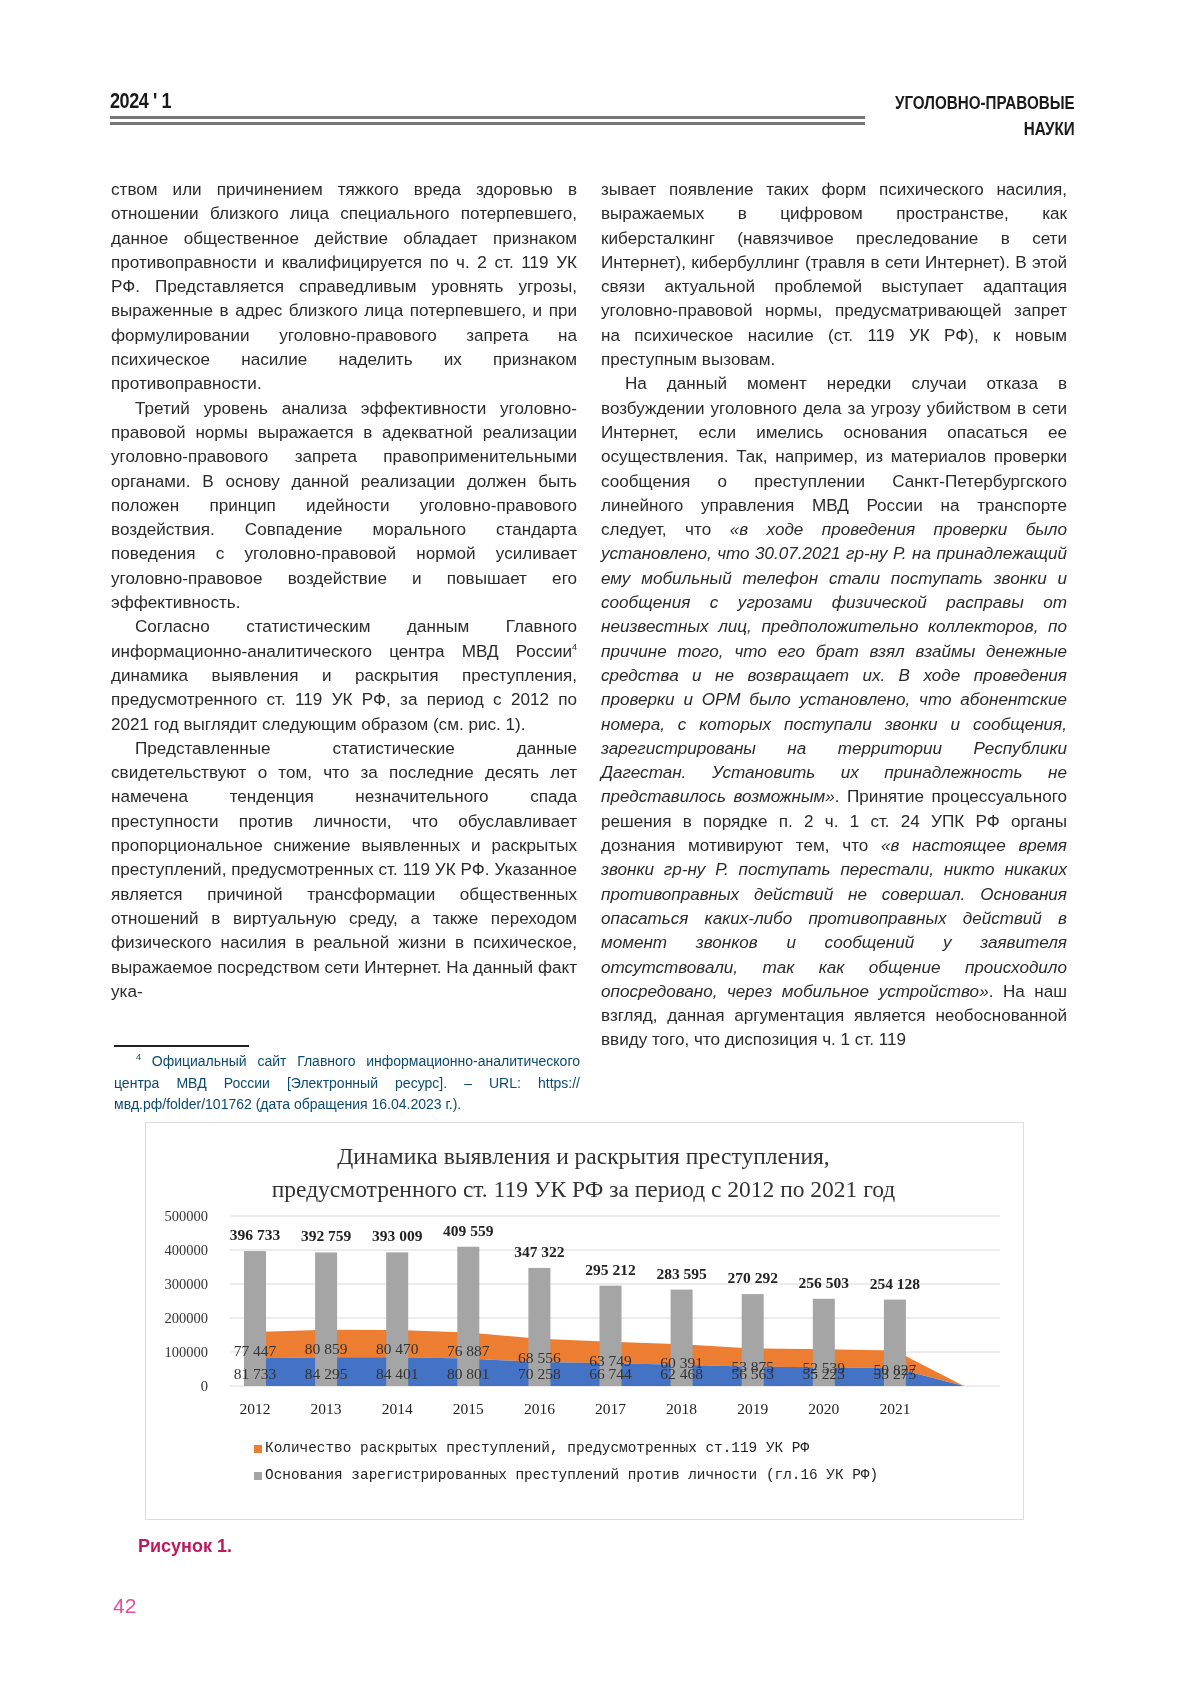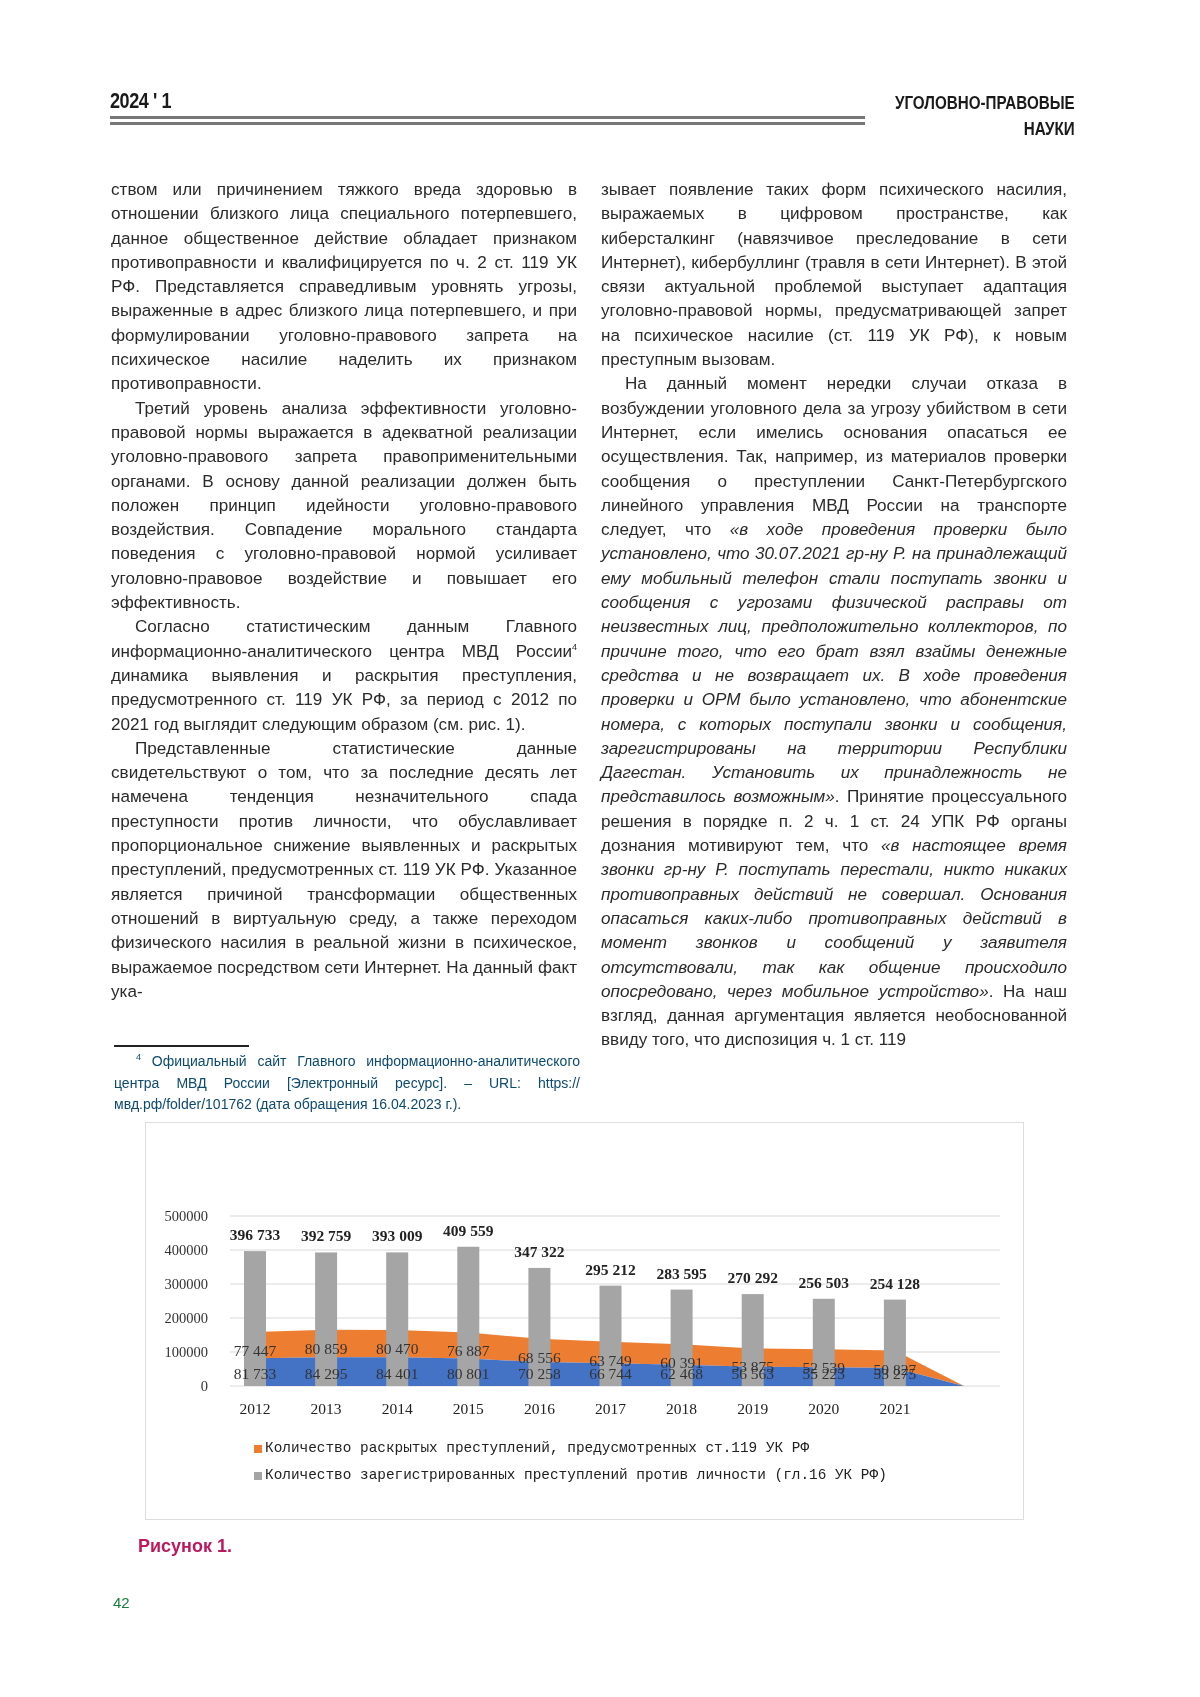--- a/index.html
+++ b/index.html
@@ -23,21 +23,21 @@
               font-family:"Liberation Sans Narrow","Liberation Sans", sans-serif; }
   .footnote .fn-inner { text-indent:22px; }
   .chart-frame { position:absolute; left:145px; top:1122px; width:877px; height:396px; border:1px solid #ddd; background:#fff; }
   .chart-title { position:absolute; left:145px; top:1140px; width:877px; text-align:center; font-family:"Liberation Serif", serif;
                  font-size:23.5px; line-height:33px; color:#333; }
   svg.chart { position:absolute; left:0; top:0; width:1200px; height:1697px; overflow:visible; }
   .legend { position:absolute; left:254px; top:1435px; font-family:Liberation Mono, monospace; font-size:14.4px; line-height:27px; color:#222; }
   .legend-item { display:flex; align-items:center; white-space:nowrap; }
   .legend-swatch { display:inline-block; width:8px; height:8px; margin-right:3px; }
   .caption { position:absolute; left:138px; top:1536px; font-weight:bold; font-size:18px; color:#be185d; }
-  .page-num { position:absolute; left:113px; top:1594px; font-size:15px; color:#15803d; }
+  .page-num { position:absolute; left:113px; top:1594px; font-size:21px; color:#ec4899; }
 </style>
 </head>
 <body>
 
 <div class="hdr-left">2024 ' 1</div>
 <div class="hdr-right">
   <div>УГОЛОВНО-ПРАВОВЫЕ</div>
   <div>НАУКИ</div>
 </div>
 <div class="hdr-rule1"></div>
@@ -55,20 +55,22 @@
   <div class="fn-inner"><sup>4</sup><span> Официальный сайт Главного информационно-аналитического центра МВД России [Электронный ресурс]. – URL: https://мвд.рф/folder/101762 (дата обращения 16.04.2023 г.).</span></div>
 </div>
 
 <div class="col col-right">
   <p>зывает появление таких форм психического насилия, выражаемых в цифровом пространстве, как киберсталкинг (навязчивое преследование в сети Интернет), кибербуллинг (травля в сети Интернет). В этой связи актуальной проблемой выступает адаптация уголовно-правовой нормы, предусматривающей запрет на психическое насилие (ст. 119 УК РФ), к новым преступным вызовам.</p>
   <p class="indent"><span>На данный момент нередки случаи отказа в возбуждении уголовного дела за угрозу убийством в сети Интернет, если имелись основания опасаться ее осуществления. Так, например, из материалов проверки сообщения о преступлении Санкт-Петербургского линейного управления МВД России на транспорте следует, что </span><em>«в ходе проведения проверки было установлено, что 30.07.2021 гр-ну Р. на принадлежащий ему мобильный телефон стали поступать звонки и сообщения с угрозами физической расправы от неизвестных лиц, предположительно коллекторов, по причине того, что его брат взял взаймы денежные средства и не возвращает их. В ходе проведения проверки и ОРМ было установлено, что абонентские номера, с которых поступали звонки и сообщения, зарегистрированы на территории Республики Дагестан. Установить их принадлежность не представилось возможным»</em><span>. Принятие процессуального решения в порядке п. 2 ч. 1 ст. 24 УПК РФ органы дознания мотивируют тем, что </span><em>«в настоящее время звонки гр-ну Р. поступать перестали, никто никаких противоправных действий не совершал. Основания опасаться каких-либо противоправных действий в момент звонков и сообщений у заявителя отсутствовали, так как общение происходило опосредовано, через мобильное устройство»</em><span>. На наш взгляд, данная аргументация является необоснованной ввиду того, что диспозиция ч. 1 ст. 119</span></p>
 </div>
 
 <div class="chart-frame"></div>
 <div class="chart-title">
+  <div>Динамика выявления и раскрытия преступления,</div>
+  <div>предусмотренного ст. 119 УК РФ за период с 2012 по 2021 год</div>
 </div>
 <svg class="chart" id="chart" xmlns="http://www.w3.org/2000/svg">
     <line x1="230" x2="1000" y1="1386" y2="1386" stroke="#d9d9d9" stroke-width="1.2"></line>
     <text x="208" y="1391" text-anchor="end" font-family="Liberation Serif, serif" font-size="14.5" fill="#333">0</text>
     <line x1="230" x2="1000" y1="1352" y2="1352" stroke="#d9d9d9" stroke-width="1.2"></line>
     <text x="208" y="1357" text-anchor="end" font-family="Liberation Serif, serif" font-size="14.5" fill="#333">100000</text>
     <line x1="230" x2="1000" y1="1318" y2="1318" stroke="#d9d9d9" stroke-width="1.2"></line>
     <text x="208" y="1323" text-anchor="end" font-family="Liberation Serif, serif" font-size="14.5" fill="#333">200000</text>
     <line x1="230" x2="1000" y1="1284" y2="1284" stroke="#d9d9d9" stroke-width="1.2"></line>
     <text x="208" y="1289" text-anchor="end" font-family="Liberation Serif, serif" font-size="14.5" fill="#333">300000</text>
@@ -130,18 +132,18 @@
     <text x="894.9" y="1414" text-anchor="middle" font-family="Liberation Serif, serif" font-size="15.5" fill="#222">2021</text>
   </svg>
 
 <div class="legend">
   <div class="legend-item">
     <span class="legend-swatch" id="sw0" style="background: rgb(237, 125, 49);"></span>
     <span>Количество раскрытых преступлений, предусмотренных ст.119 УК РФ</span>
   </div>
   <div class="legend-item">
     <span class="legend-swatch" id="sw2" style="background: rgb(165, 165, 165);"></span>
-    <span>Количество зарегистрированных преступлений против личности (гл.16 УК РФ)</span>
+    <span>Основания зарегистрированных преступлений против личности (гл.16 УК РФ)</span>
   </div>
 </div>
 
 <div class="caption">Рисунок 1.</div>
 <div class="page-num">42</div>
 
 </body></html>

